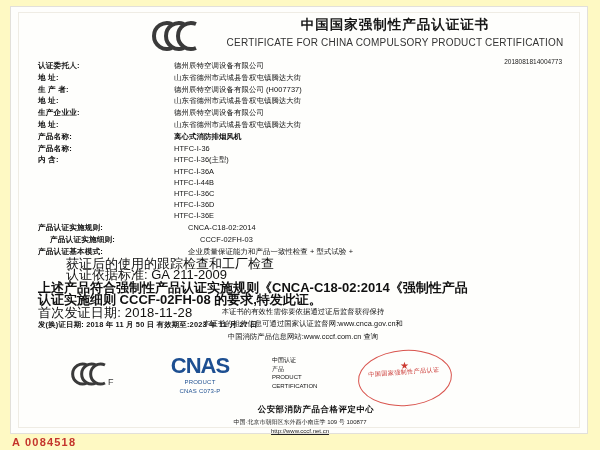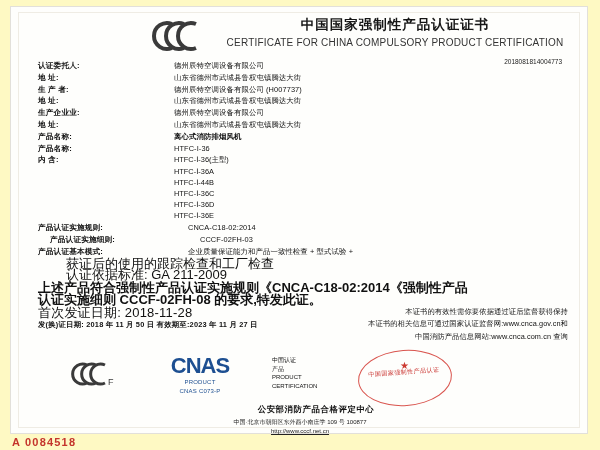--- a/index.html
+++ b/index.html
@@ -155,21 +155,21 @@
     font-weight: bold;
     letter-spacing: 0.2px;
   }
 
   
   .statements {
     position: absolute;
     left: 38px;
     top: 306px;
     width: 530px;
-    text-align: right;
+    text-align: center;
   }
   .statements div {
     font-size: 7.3px;
     color: #111;
     line-height: 12.4px;
     letter-spacing: 0.1px;
     white-space: nowrap;
   }
 
   
@@ -391,21 +391,21 @@
     </div>
     <div class="date-row2">
       <span>发(换)证日期:</span>
       <span>2018 年 11 月 50 日    有效期至:2023 年 11 月 27 日</span>
     </div>
   </div>
 
   <div class="statements">
     <div>本证书的有效性需你要依据通过证后监督获得保持</div>
     <div>本证书的相关信息可通过国家认证监督网:www.cnca.gov.cn和</div>
-    <div>中国消防产品信息网站:www.cnca.com.cn 查询</div>
+    <div>中国消防产品信息网站:www.cccf.com.cn 查询</div>
   </div>
 
   <div class="logos">
     <div class="ccc-f">
       <svg width="46" height="32" viewBox="0 0 46 32">
         <g fill="none" stroke="#3a3a3a" stroke-width="3">
           <path d="M17 7 A10 10 0 1 0 17 25"></path>
           <path d="M26 7 A10 10 0 1 0 26 25"></path>
           <path d="M35 7 A10 10 0 1 0 35 25"></path>
         </g>

